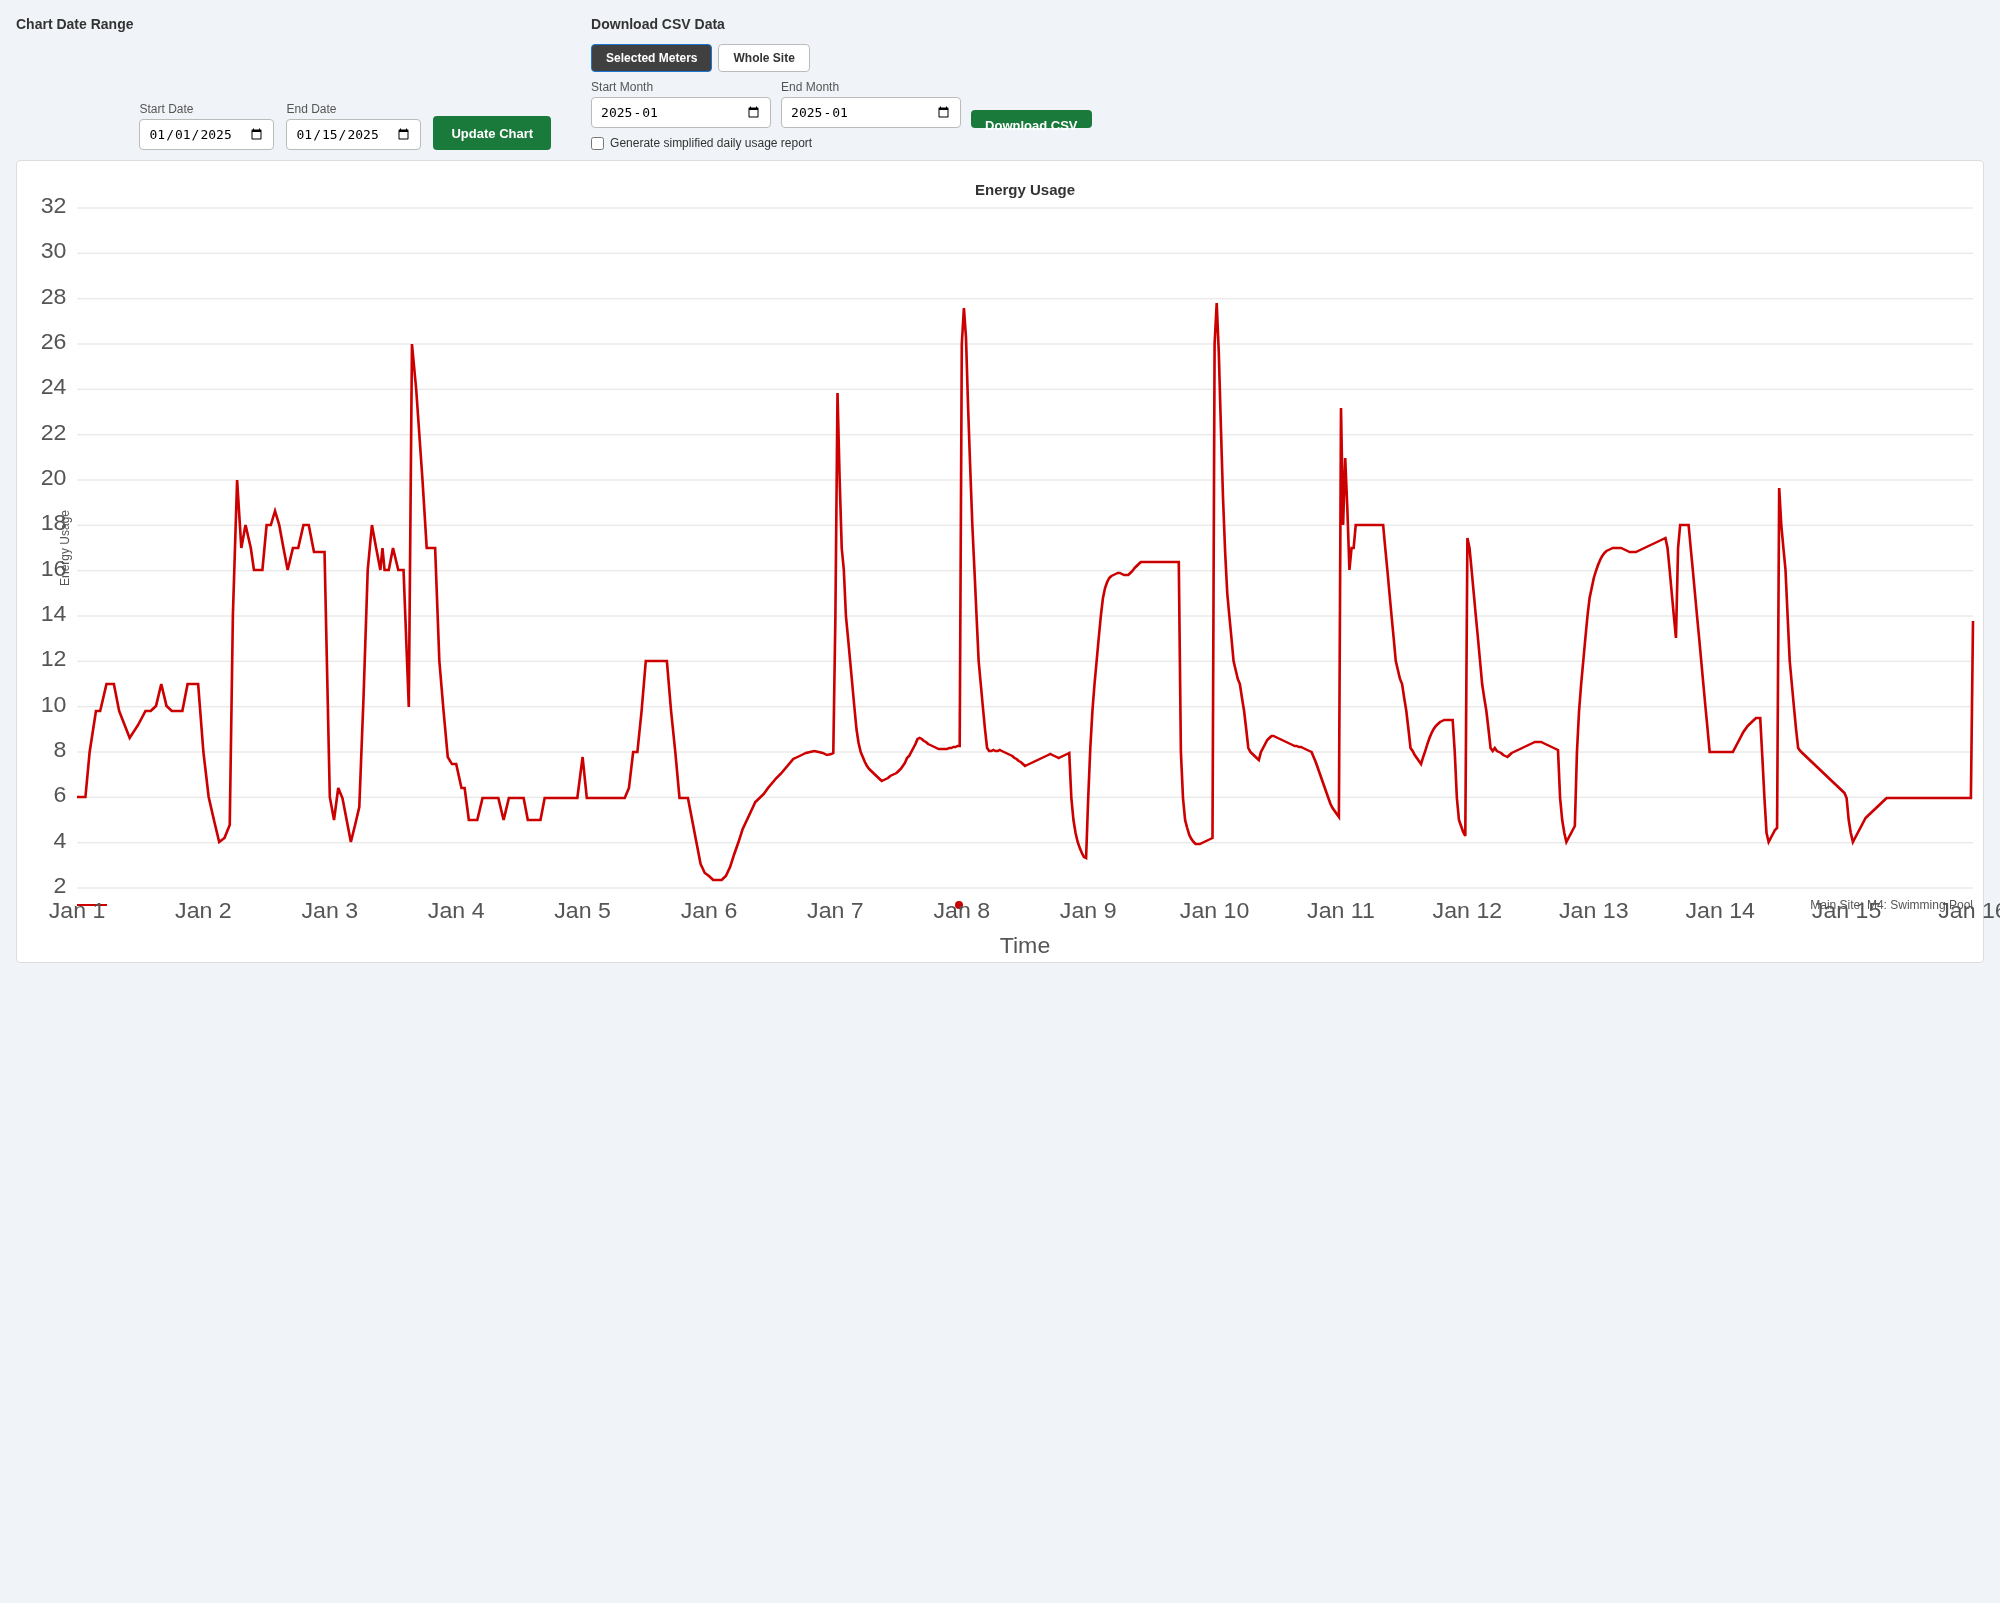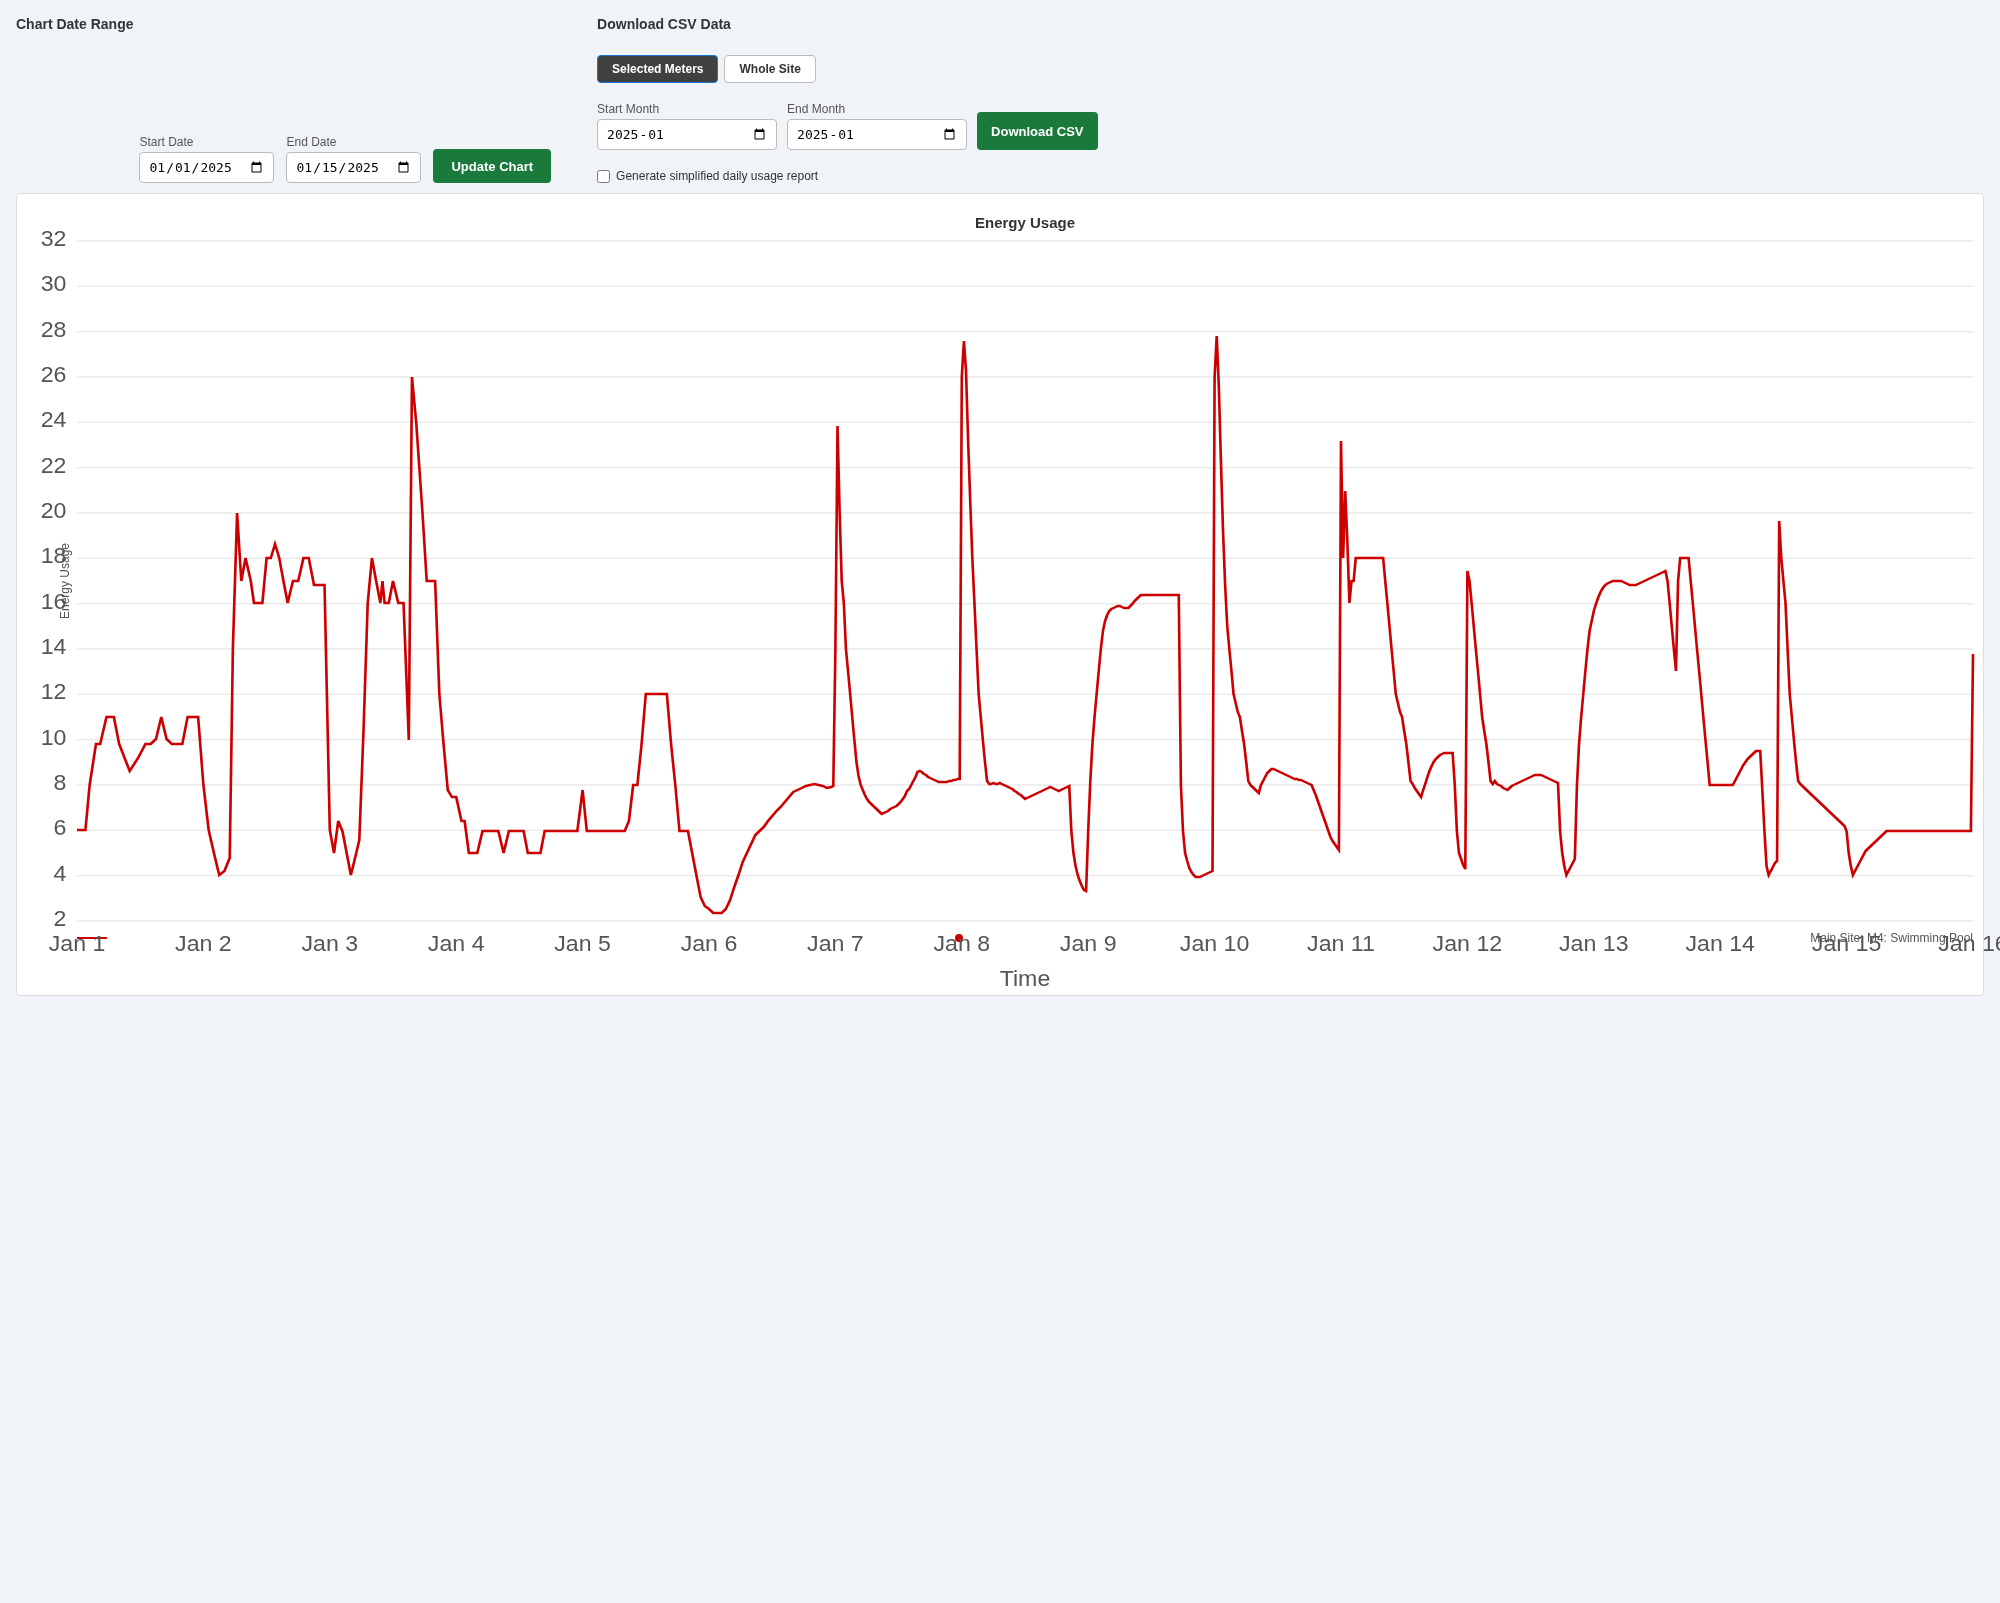--- a/index.html
+++ b/index.html
@@ -55,22 +55,21 @@
       border-radius: 4px;
       padding: 2px 18px;
       font-size: 13px;
       font-weight: bold;
       cursor: pointer;
       height: 34px;
     }
     .section-right {
       display: flex;
       flex-direction: column;
-      gap: 19px;
-      margin-left: 6px;
+      gap: 8px;
     }
     .tab-row {
       display: flex;
       gap: 6px;
     }
     .tab-btn {
       padding: 6px 14px;
       border-radius: 4px;
       border: 1px solid #bbb;
       font-size: 12px;
@@ -106,21 +105,21 @@
     }
     .btn-download {
       background: #1a7a3c;
       color: white;
       border: none;
       border-radius: 4px;
       padding: 8px 14px;
       font-size: 13px;
       font-weight: bold;
       cursor: pointer;
-      height: 38px;
+      height: 18px;
     }
     .checkbox-row {
       display: flex;
       align-items: flex-end;
       gap: 6px;
       font-size: 12px;
     }
     .chart-container {
       background: white;
       border: 1px solid #ddd;

